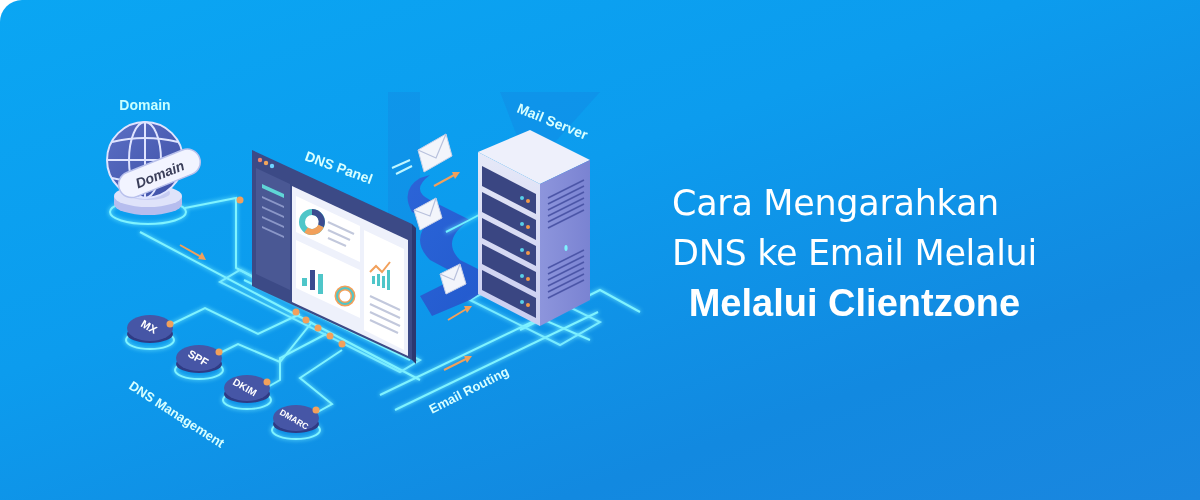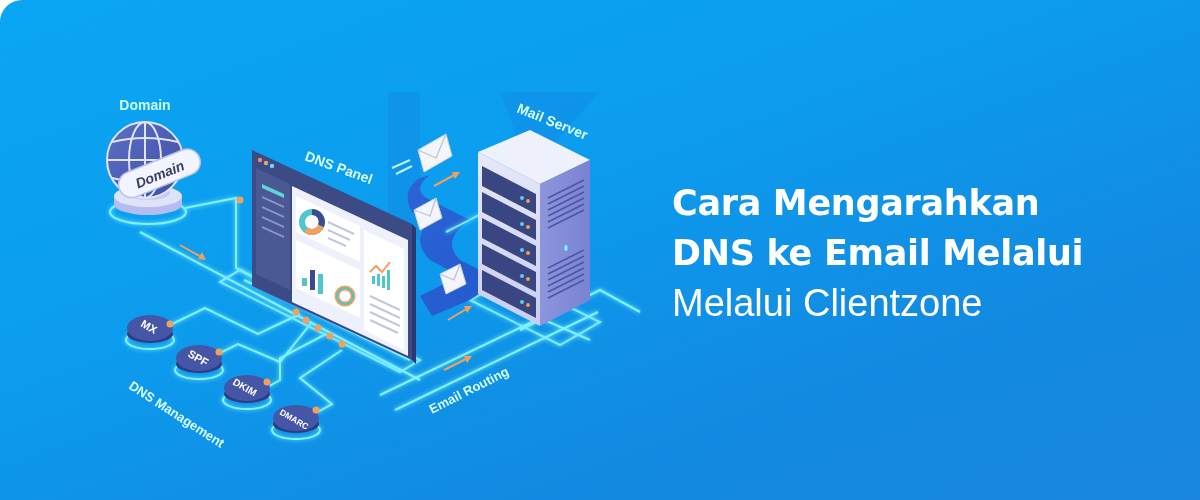--- a/index.html
+++ b/index.html
@@ -15,22 +15,22 @@
   .illustration { position: absolute; left: 0; top: 0; width: 660px; height: 500px; }
   .headline {
     position: absolute; left: 672px; top: 178px;
     color: #ffffff;
     font-family: "DejaVu Sans", sans-serif;
   }
   .headline .line {
     display: block; font-size: 35px; line-height: 50px; letter-spacing: -0.3px;
     white-space: nowrap;
   }
-  .headline .bold { font-weight: bold; }
-  .headline .light { font-weight: normal; font-family: "Liberation Sans", sans-serif; font-size: 38px; letter-spacing: 0px; }
+  .headline .bold { font-weight: normal; }
+  .headline .light { font-weight: bold; font-family: "Liberation Sans", sans-serif; font-size: 38px; letter-spacing: 0px; text-align: center; }
   svg text { font-family: "Liberation Sans", sans-serif; font-weight: bold; }
 </style>
 </head>
 <body>
 
 <div class="banner">
 
   <svg class="illustration" viewBox="0 0 660 500" xmlns="http://www.w3.org/2000/svg">
     <defs>
       <filter id="glow" x="-50%" y="-50%" width="200%" height="200%">

